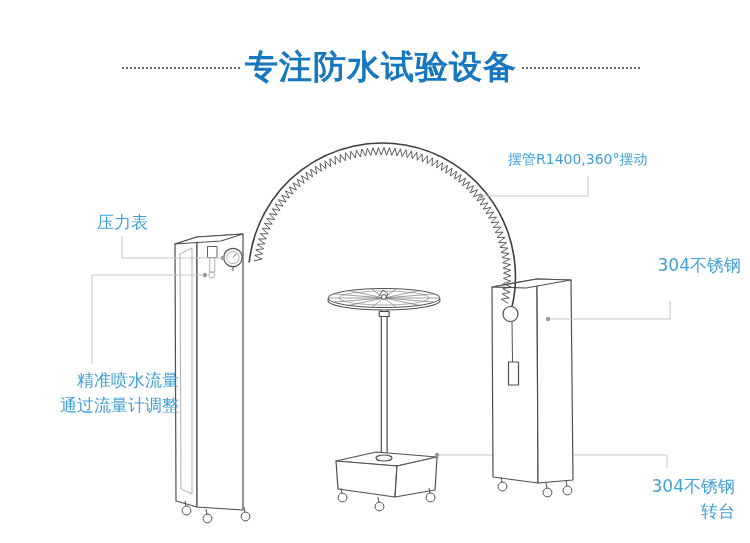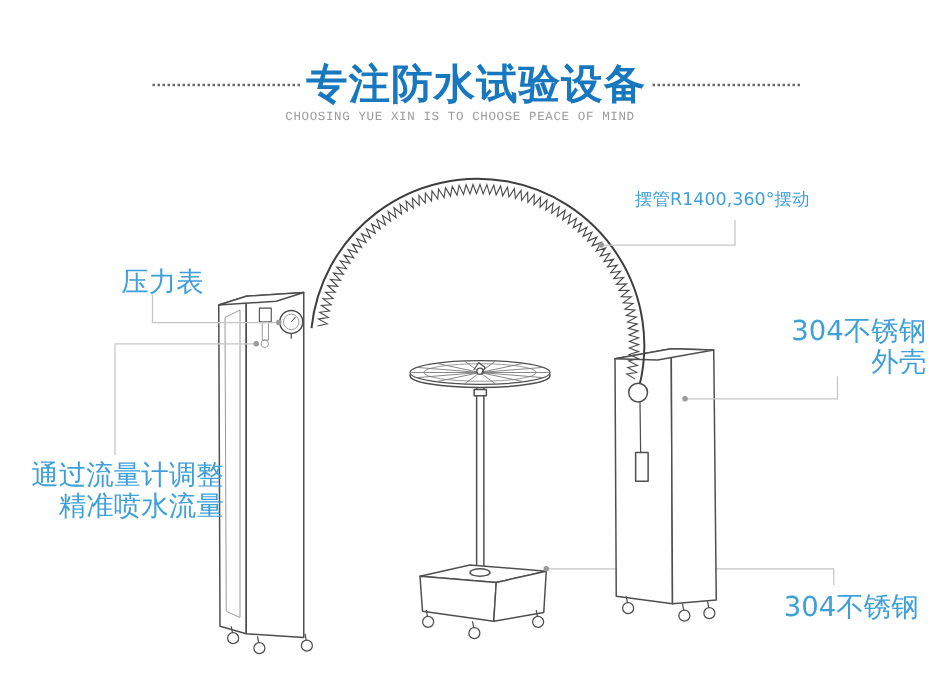--- a/index.html
+++ b/index.html
@@ -15,32 +15,31 @@
       letter-spacing:0.5px;color:var(--subtitle-gray);}
   svg{position:absolute;top:0;left:0;}
   .face{fill:#ffffff;stroke:var(--outline-gray);stroke-width:1.2;stroke-linejoin:round;}
   .inset{fill:none;stroke:#9a9a9a;stroke-width:0.8;}
   .thin{fill:none;stroke:var(--outline-gray);stroke-width:1;}
   .pipe{fill:none;stroke:#3e3e3e;stroke-width:1.6;}
   .teeth{fill:none;stroke:#4a4a4a;stroke-width:0.9;}
   .leader{fill:none;stroke:var(--leader-gray);stroke-width:1;}
   .dot{fill:#9a9a9a;}
   .spoke{stroke:#777;stroke-width:0.7;}
-  .label{position:absolute;color:var(--label-blue);font-size:22px;white-space:nowrap;}
+  .label{position:absolute;color:var(--label-blue);font-size:17px;white-space:nowrap;}
   .label.center{text-align:right;white-space:normal;line-height:25px;}
 </style>
 </head>
 <body>
 
 <div class="stage">
 
   <div class="dotted left"></div>
   <div class="page-title">专注防水试验设备</div>
   <div class="dotted right"></div>
-  <div class="page-subtitle">CHOOSING YUE XIN IS TO CHOOSE PEACE OF MIND</div>
 
   <svg width="750" height="543" viewBox="0 0 750 543">
 
     <polyline class="leader" points="437,455 667,455 667,468"></polyline>
 
     <g>
       <polygon class="face" points="492,287 537,279 538,483 493,477"></polygon>
       <polygon class="face" points="537,279 571,280 573,480 538,483"></polygon>
       <polygon class="face" points="492,287 537,279 571,280 526,288"></polygon>
     </g>
@@ -137,22 +136,22 @@
       <circle class="dot" cx="548" cy="319" r="2.2"></circle>
       <circle class="dot" cx="205" cy="275" r="2.2"></circle>
       <circle class="dot" cx="437" cy="455" r="2.2"></circle>
     </g>
   </svg>
 
   <div class="label" style="left:508px;top:151px;font-size:14px;">摆管R1400,360°摆动</div>
   <div class="label" style="left:97px;top:211px;">压力表</div>
   <div class="label center" style="left:601px;top:253px;width:140px;">
     <div>304不锈钢</div>
-    <div>外壳</div>
   </div>
   <div class="label center" style="left:13px;top:368px;width:166px;">
+    <div>精准喷水流量</div>
     <div>通过流量计调整</div>
-    <div>精准喷水流量</div>
   </div>
   <div class="label center" style="left:595px;top:474px;width:140px;">
     <div>304不锈钢</div>
+    <div>转台</div>
   </div>
 </div>
 
 </body></html>

